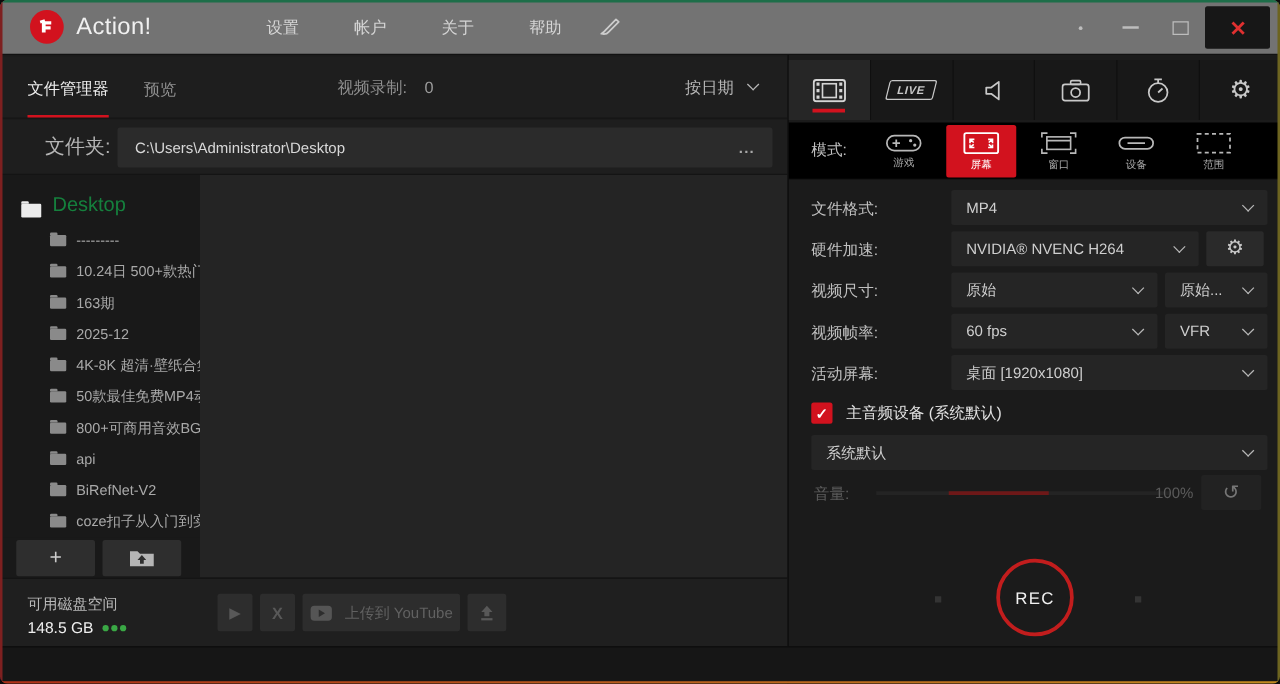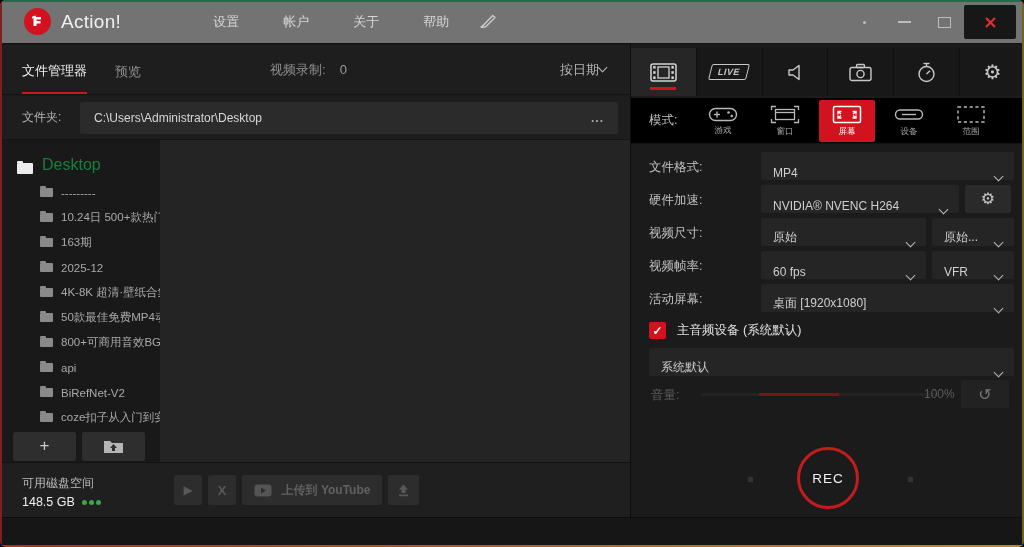--- a/index.html
+++ b/index.html
@@ -31,25 +31,25 @@
   .wc-close{width:52px;height:34px;background:#171717;border-radius:2px;}
 
   
   .lp-header{position:absolute;left:0;top:45px;width:630px;height:50px;background:#1e1e1e;
              border-bottom:1px solid #141414;display:flex;align-items:center;}
   .lp-tab{font-size:13px;padding:16px 0 12px 0;margin-left:22px;}
   .lp-tab.active{color:#eeeeee;border-bottom:2px solid #d2121e;}
   .lp-tab.idle{color:#8f8f8f;margin-left:28px;}
   .rec-count{position:absolute;left:270px;color:#8f8f8f;font-size:13px;}
   .rec-count b{font-weight:normal;margin-left:14px;color:#9b9b9b;}
-  .sort-by{position:absolute;right:24px;display:flex;align-items:center;color:#b5b5b5;font-size:13px;}
+  .sort-by{position:absolute;right:24px;display:flex;align-items:center;gap:12px;color:#b5b5b5;font-size:13px;}
 
   .lp-folder{position:absolute;left:0;top:96px;width:630px;height:44px;background:#1e1e1e;
              display:flex;align-items:center;border-bottom:1px solid #141414;}
-  .folder-label{color:#b5b5b5;font-size:12px;margin-left:22px;width:58px;}
+  .folder-label{color:#b5b5b5;font-size:16px;margin-left:36px;width:58px;}
   .folder-input{flex:1;margin-right:12px;height:32px;background:#2b2b2b;border-radius:2px;
                 display:flex;align-items:center;color:#d8d8d8;font-size:12px;padding:0 14px;}
   .folder-input .browse{margin-left:auto;color:#a9a9a9;letter-spacing:1px;font-weight:bold;}
 
   .tree{position:absolute;left:0;top:140px;width:160px;height:322px;background:#191919;overflow:hidden;}
   .tree-root{display:flex;align-items:flex-end;gap:9px;padding:16px 0 6px 17px;color:#15803d;font-size:16px;}
   .tree-item{display:flex;align-items:center;gap:8px;height:25px;padding-left:40px;color:#a9a9a9;
              font-size:11.5px;white-space:nowrap;}
   .folder-icon{width:13px;height:9px;background:#8a8a8a;border-radius:1px;position:relative;flex:none;}
   .folder-icon::before{content:"";position:absolute;top:-2px;left:0;width:6px;height:2px;background:inherit;
@@ -69,21 +69,21 @@
   .disk-label{color:#b9b9b9;font-size:12px;}
   .disk-value{color:#efefef;font-size:12.5px;margin-top:3px;display:flex;align-items:center;gap:7px;}
   .disk-dots{display:flex;gap:2px;}
   .disk-dots i{width:5px;height:5px;border-radius:50%;background:#3aa845;}
 
   .lp-toolbar{position:absolute;left:174px;top:12px;display:flex;gap:6px;}
   .tb-btn{height:30px;background:#2d2d2d;border-radius:2px;display:flex;align-items:center;
           justify-content:center;color:#585858;}
   .tb-play{width:28px;font-size:12px;}
   .tb-x{width:28px;font-size:13px;font-weight:bold;}
-  .tb-yt{width:140px;gap:10px;font-size:12px;color:#616161;font-weight:bold;}
+  .tb-yt{width:126px;gap:10px;font-size:12px;color:#616161;}
   .tb-up{width:31px;}
 
   
   .right-panel{position:absolute;left:630px;top:44px;width:394px;height:503px;background:#1b1b1b;
                border-left:1px solid #0d0d0d;}
   .tabbar{position:absolute;left:0;top:4px;width:394px;height:48px;display:flex;background:#181818;}
   .rtab{flex:1;display:flex;align-items:center;justify-content:center;position:relative;
         border-right:1px solid #0f0f0f;}
   .rtab:last-child{border-right:none;}
   .rtab.active{background:#262626;}
@@ -99,21 +99,21 @@
   .mode-btns{position:absolute;left:64px;top:2px;display:flex;gap:6px;}
   .mode-btn{width:56px;height:42px;display:flex;flex-direction:column;align-items:center;
             justify-content:center;gap:2px;border-radius:2px;}
   .mode-btn .mlabel{font-size:8.5px;color:#a8a8a8;}
   .mode-btn.active{background:#d2121e;}
   .mode-btn.active .mlabel{color:#ffffff;}
 
   .srow{position:absolute;left:0;width:394px;height:28px;}
   .srow .slabel{position:absolute;left:18px;top:7px;color:#c0c0c0;font-size:12.5px;}
   .sel{position:absolute;height:28px;background:#252525;border-radius:2px;display:flex;
-       align-items:flex-end;padding:0 12px;color:#cfcfcf;font-size:12px;}
+       align-items:center;padding:0 12px;color:#cfcfcf;font-size:12px;}
   .sel .chev{margin-left:auto;}
   .chev{width:7px;height:7px;border-right:1.7px solid #b9b9b9;border-bottom:1.7px solid #b9b9b9;
         transform:rotate(45deg);margin-top:-4px;flex:none;}
   .gear-btn{position:absolute;width:46px;height:28px;background:#2a2a2a;border-radius:2px;
         display:flex;align-items:center;justify-content:center;}
 
   .audio-check{position:absolute;left:18px;top:278px;display:flex;align-items:center;gap:11px;}
   .checkbox{width:17px;height:17px;background:#d2121e;border-radius:2px;color:#ffffff;font-size:12px;
         font-weight:bold;display:flex;align-items:center;justify-content:center;}
   .audio-check .clabel{color:#e2e2e2;font-size:12.5px;}
@@ -347,41 +347,41 @@
         <div class="mode-btn">
           <svg width="30" height="17" viewBox="0 0 30 17">
             <rect x="1.5" y="2.5" width="27" height="12" rx="6" fill="none" stroke="#b8b8b8" stroke-width="1.4"></rect>
             <line x1="6" y1="8.5" x2="12" y2="8.5" stroke="#b8b8b8" stroke-width="1.4"></line>
             <line x1="9" y1="5.5" x2="9" y2="11.5" stroke="#b8b8b8" stroke-width="1.4"></line>
             <circle cx="20.5" cy="6.5" r="1.3" fill="#b8b8b8"></circle>
               <circle cx="23.8" cy="10" r="1.3" fill="#b8b8b8"></circle>
           </svg>
           <span class="mlabel">游戏</span>
         </div>
+        <div class="mode-btn active">
+          <svg width="30" height="19" viewBox="0 0 30 19">
+            <rect x="1.5" y="1.5" width="27" height="16" rx="1.5" fill="none" stroke="#ffffff" stroke-width="1.5"></rect>
+            <path d="M9.5 6.5 L6 6.5 L6 9.5 M6 6.5 L9 9" fill="none" stroke="#ffffff" stroke-width="1.3"></path>
+            <path d="M20.5 6.5 L24 6.5 L24 9.5 M24 6.5 L21 9" fill="none" stroke="#ffffff" stroke-width="1.3"></path>
+            <path d="M9.5 13 L6 13 L6 10.5 M6 13 L9 10.5" fill="none" stroke="#ffffff" stroke-width="1.3"></path>
+            <path d="M20.5 13 L24 13 L24 10.5 M24 13 L21 10.5" fill="none" stroke="#ffffff" stroke-width="1.3"></path>
+          </svg>
+          <span class="mlabel">屏幕</span>
+        </div>
         <div class="mode-btn">
           <svg width="30" height="19" viewBox="0 0 30 19">
             <path d="M1.5 5 V1.5 H6" fill="none" stroke="#b8b8b8" stroke-width="1.3"></path>
             <path d="M24 1.5 H28.5 V5" fill="none" stroke="#b8b8b8" stroke-width="1.3"></path>
             <path d="M28.5 14 V17.5 H24" fill="none" stroke="#b8b8b8" stroke-width="1.3"></path>
             <path d="M6 17.5 H1.5 V14" fill="none" stroke="#b8b8b8" stroke-width="1.3"></path>
             <rect x="5.5" y="4.5" width="19" height="10" fill="none" stroke="#b8b8b8" stroke-width="1.3"></rect>
             <line x1="5.5" y1="7.5" x2="24.5" y2="7.5" stroke="#b8b8b8" stroke-width="1.3"></line>
           </svg>
           <span class="mlabel">窗口</span>
         </div>
-        <div class="mode-btn active">
-          <svg width="30" height="19" viewBox="0 0 30 19">
-            <rect x="1.5" y="1.5" width="27" height="16" rx="1.5" fill="none" stroke="#ffffff" stroke-width="1.5"></rect>
-            <path d="M9.5 6.5 L6 6.5 L6 9.5 M6 6.5 L9 9" fill="none" stroke="#ffffff" stroke-width="1.3"></path>
-            <path d="M20.5 6.5 L24 6.5 L24 9.5 M24 6.5 L21 9" fill="none" stroke="#ffffff" stroke-width="1.3"></path>
-            <path d="M9.5 13 L6 13 L6 10.5 M6 13 L9 10.5" fill="none" stroke="#ffffff" stroke-width="1.3"></path>
-            <path d="M20.5 13 L24 13 L24 10.5 M24 13 L21 10.5" fill="none" stroke="#ffffff" stroke-width="1.3"></path>
-          </svg>
-          <span class="mlabel">屏幕</span>
-        </div>
         <div class="mode-btn">
           <svg width="30" height="19" viewBox="0 0 30 19">
             <rect x="1.5" y="5" width="27" height="9" rx="4.5" fill="none" stroke="#b8b8b8" stroke-width="1.4"></rect>
             <line x1="8" y1="9.5" x2="22" y2="9.5" stroke="#b8b8b8" stroke-width="1.4"></line>
           </svg>
           <span class="mlabel">设备</span>
         </div>
         <div class="mode-btn">
           <svg width="30" height="19" viewBox="0 0 30 19">
             <rect x="2" y="2" width="26" height="15" fill="none" stroke="#b8b8b8" stroke-width="1.4" stroke-dasharray="3.2 2.6"></rect>

